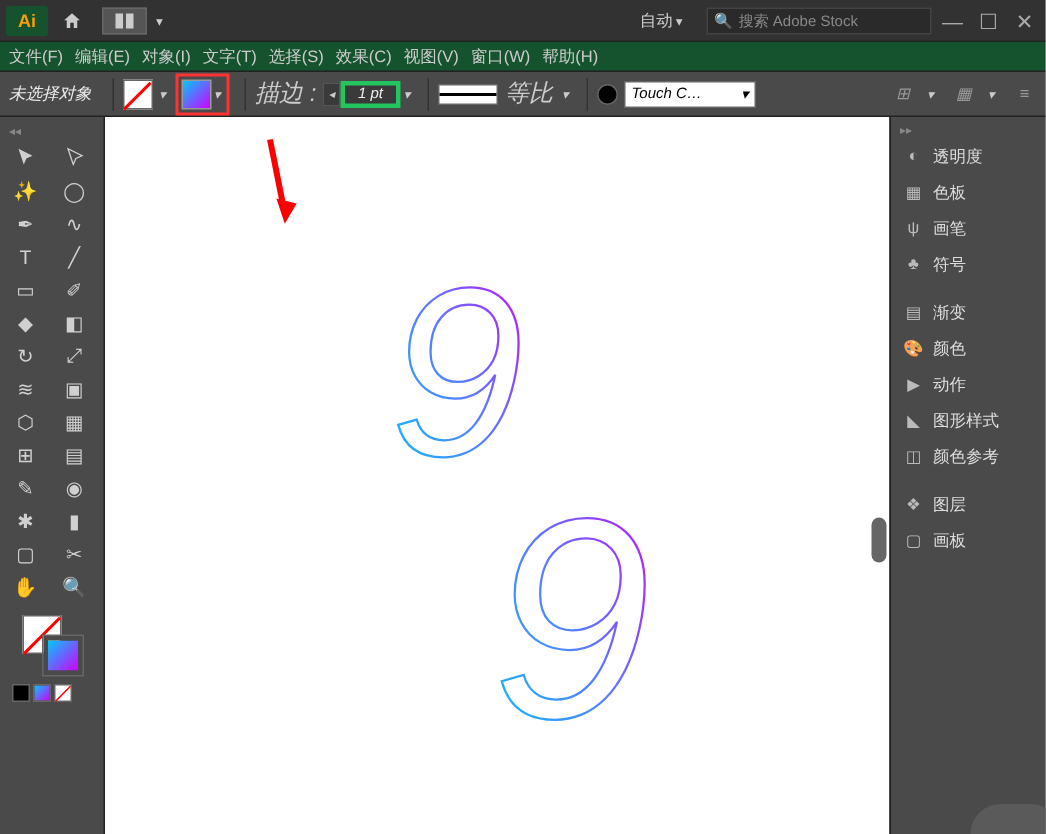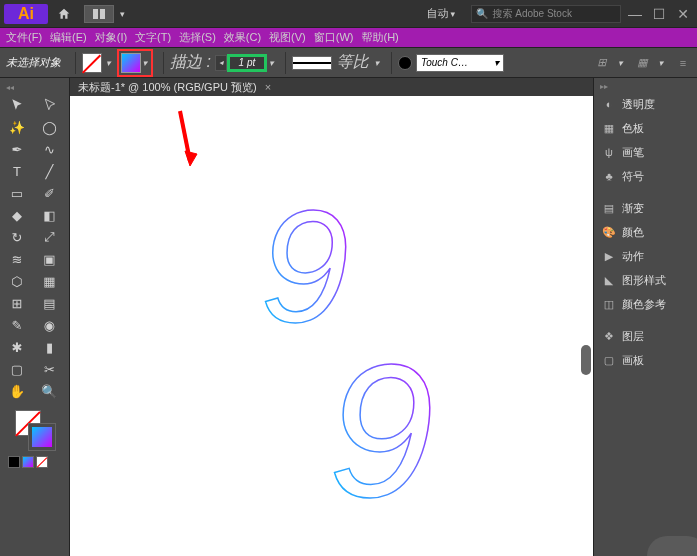--- a/index.html
+++ b/index.html
@@ -1,31 +1,31 @@
 <!DOCTYPE html>
 <html><head>
 <meta charset="utf-8">
 <style>
 * { margin: 0; padding: 0; box-sizing: border-box; font-family: "Microsoft YaHei", sans-serif; }
 body { width: 697px; height: 556px; background: #323232; color: #ccc; font-size: 11px; overflow: hidden; position: relative; }
 
 
 .titlebar { height: 28px; background: #323232; display: flex; align-items: center; padding: 0 4px; border-bottom: 1px solid #222; }
-.ai-logo { width: 44px; height: 20px; background: #6d28d9; color: #ff9a00; display: flex; align-items: center; justify-content: center; font-weight: bold; font-size: 16px; border-radius: 2px; margin-right: 6px; }
+.ai-logo { width: 28px; height: 20px; background: #14532d; color: #ff9a00; display: flex; align-items: center; justify-content: center; font-weight: bold; font-size: 12px; border-radius: 2px; margin-right: 6px; }
 .home-icon { width: 20px; height: 20px; display: flex; align-items: center; justify-content: center; margin-right: 10px; }
 .home-icon svg { fill: #ccc; }
 .layout-btn { width: 30px; height: 18px; background: #555; display: flex; align-items: center; justify-content: center; border: 1px solid #666; margin-right: 4px; }
 .layout-btn span { width: 5px; height: 10px; background: #ccc; margin: 0 1px; }
 .titlebar-spacer { flex: 1; }
 .auto-drop { font-size: 11px; margin-right: 10px; display: flex; align-items: center; }
 .search-box { width: 150px; height: 18px; background: #2a2a2a; border: 1px solid #444; font-size: 10px; color: #888; padding: 0 4px; display: flex; align-items: center; }
 .win-btn { width: 20px; height: 18px; display: flex; align-items: center; justify-content: center; margin-left: 4px; color: #aaa; font-size: 14px; }
 
 
-.menubar { height: 20px; background: #a21caf; display: flex; align-items: center; padding: 0 6px; font-size: 11px; border-bottom: 1px solid #222; }
+.menubar { height: 20px; background: #14532d; display: flex; align-items: center; padding: 0 6px; font-size: 11px; border-bottom: 1px solid #222; }
 .menubar span { margin-right: 8px; cursor: default; }
 
 
 .ctrlbar { height: 30px; background: #4a4a4a; display: flex; align-items: center; padding: 0 6px; border-bottom: 1px solid #222; position: relative; font-style: italic; }
 .ctrl-label { font-size: 11px; color: #eee; margin-right: 8px; }
 .swatch-none { width: 20px; height: 20px; background: #fff; position: relative; margin-right: 2px; border: 1px solid #666; }
 .swatch-none::after { content: ""; position: absolute; width: 140%; height: 2px; background: red; top: 50%; left: -20%; transform: rotate(-45deg); }
 .drop-arrow { color: #ccc; margin: 0 6px 0 2px; font-size: 9px; }
 .highlight-box { border: 2px solid #ff3232; padding: 2px; display: flex; align-items: center; margin-right: 4px; }
 .swatch-gradient { width: 20px; height: 20px; background: linear-gradient(135deg, #00c8ff, #d000ff); border: 1px solid #999; }
@@ -207,24 +207,20 @@
       </div>
       <div class="mini-swatches">
         <div class="ms black"></div>
         <div class="ms grad"></div>
         <div class="ms none"></div>
       </div>
     </div>
   </div>
 
   <div class="canvas-wrap">
-    <div class="tab-strip">
-      <span class="tab">未标题-1* @ 100% (RGB/GPU 预览)</span>
-      <span class="tab-close">×</span>
-    </div>
     <div class="canvas">
       <div class="arrow-annot">
         <svg width="30" height="80" viewBox="0 0 30 80">
             <path d="M5 5 L15 55" stroke="#ff0000" stroke-width="4" fill="none"></path>
             <path d="M10 45 L15 60 L22 48 Z"></path>
           </svg>
       </div>
 
       <svg class="nine-outline" style="left:170px; top:95px" width="150" height="170" viewBox="0 0 150 170">
         <defs>

